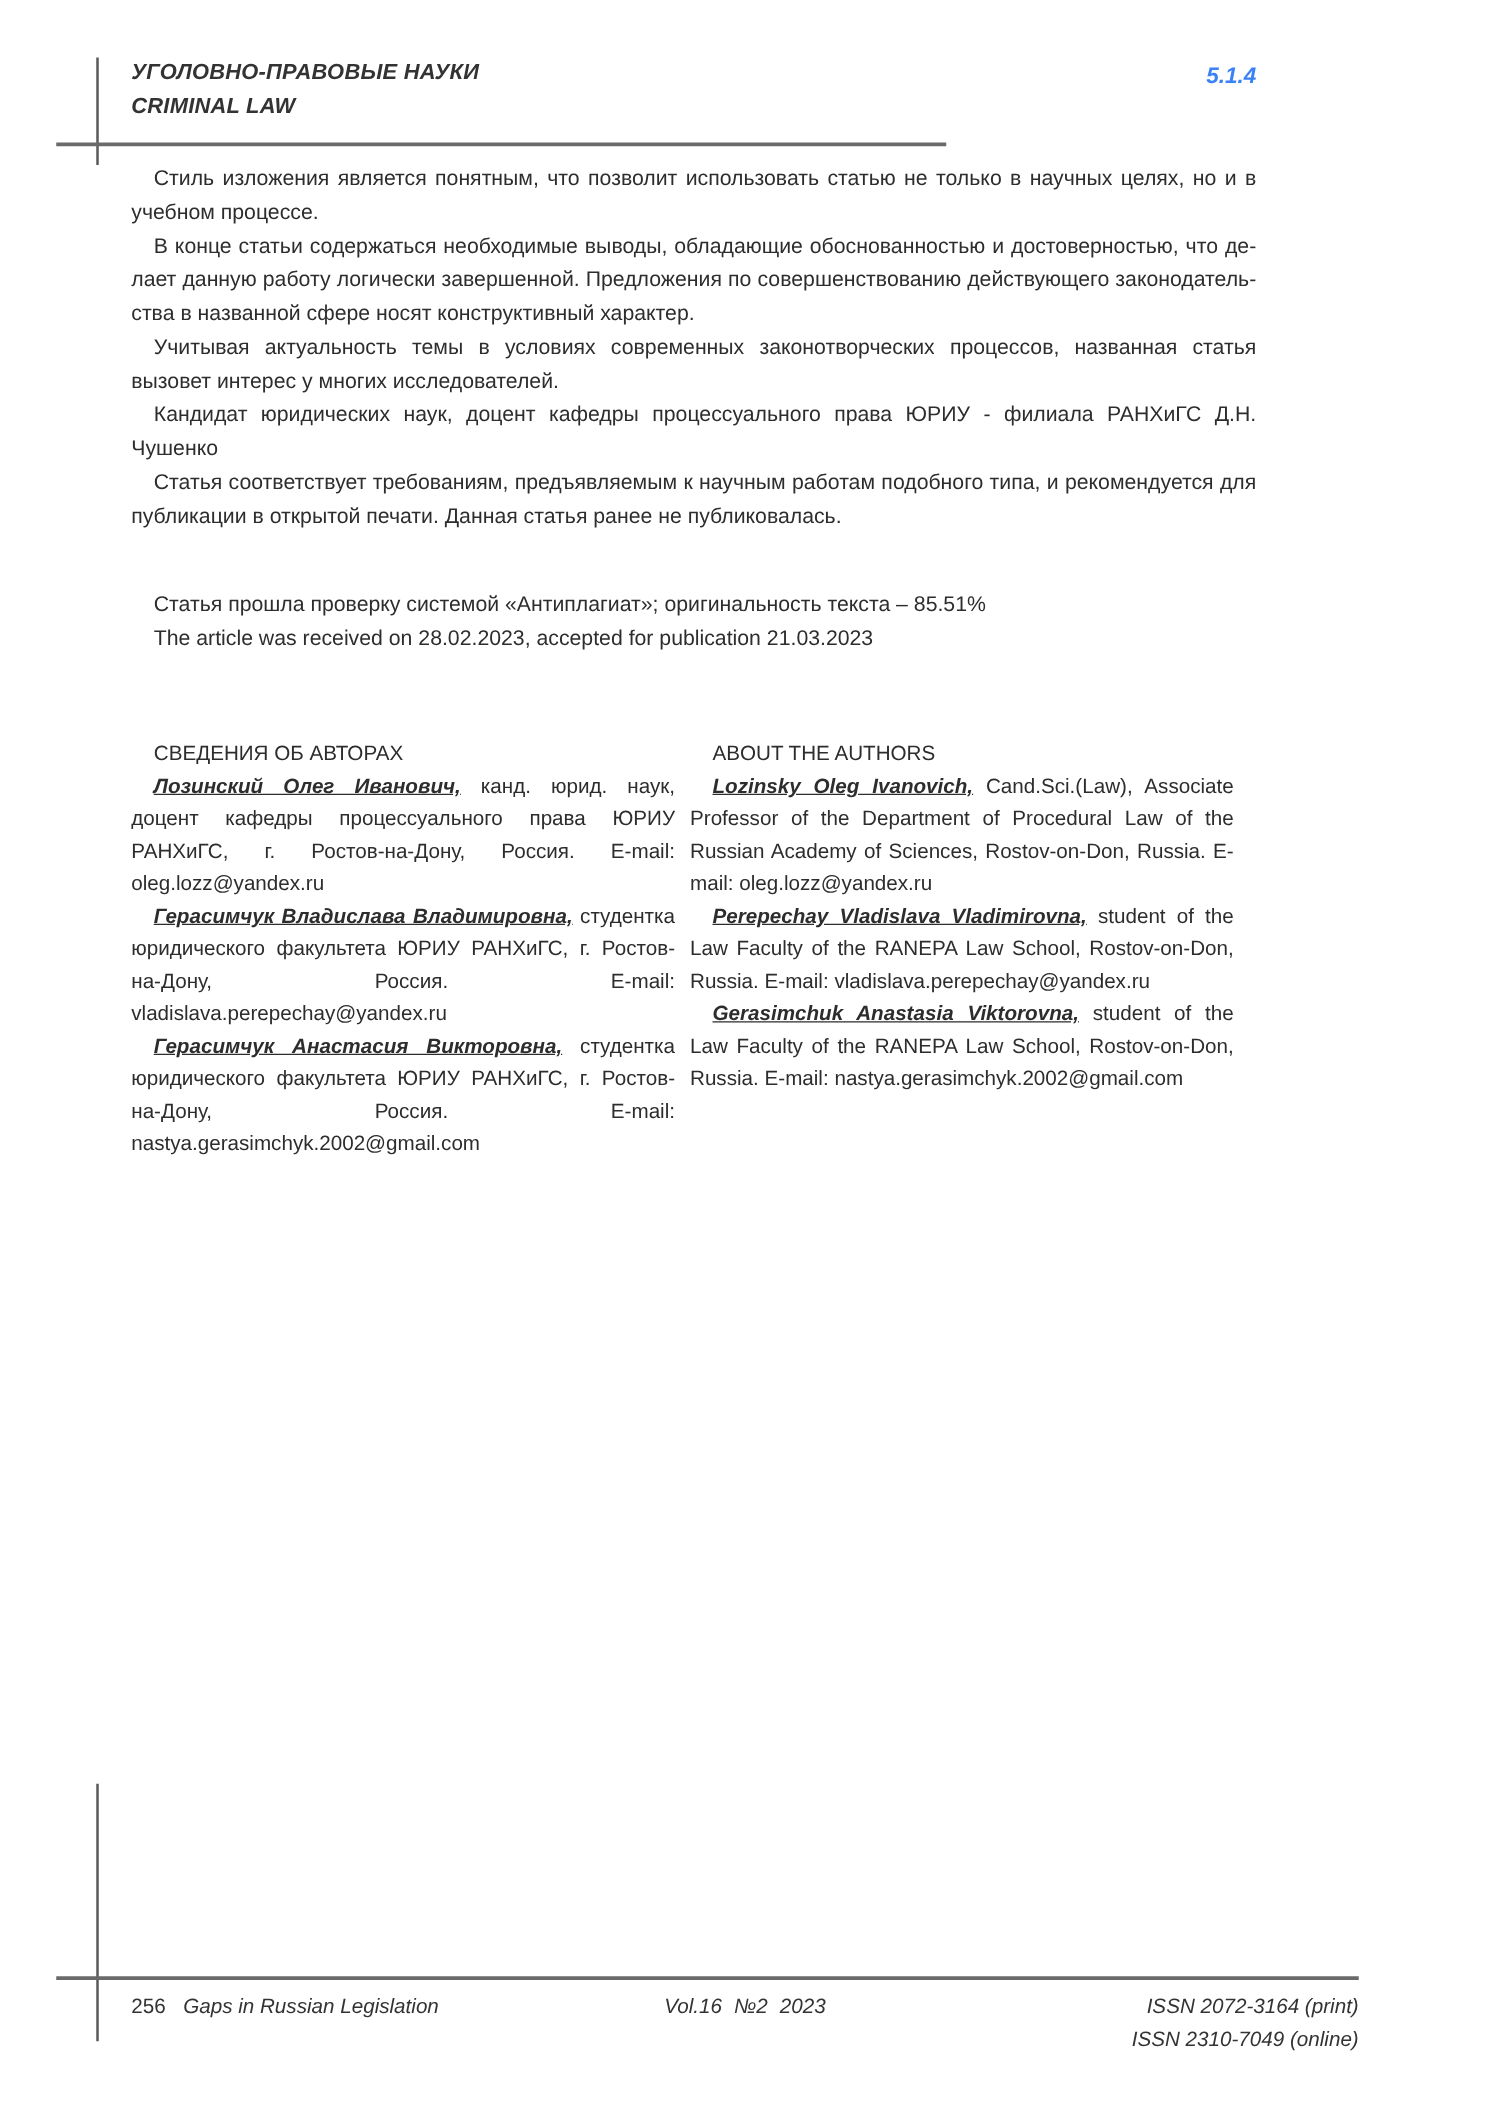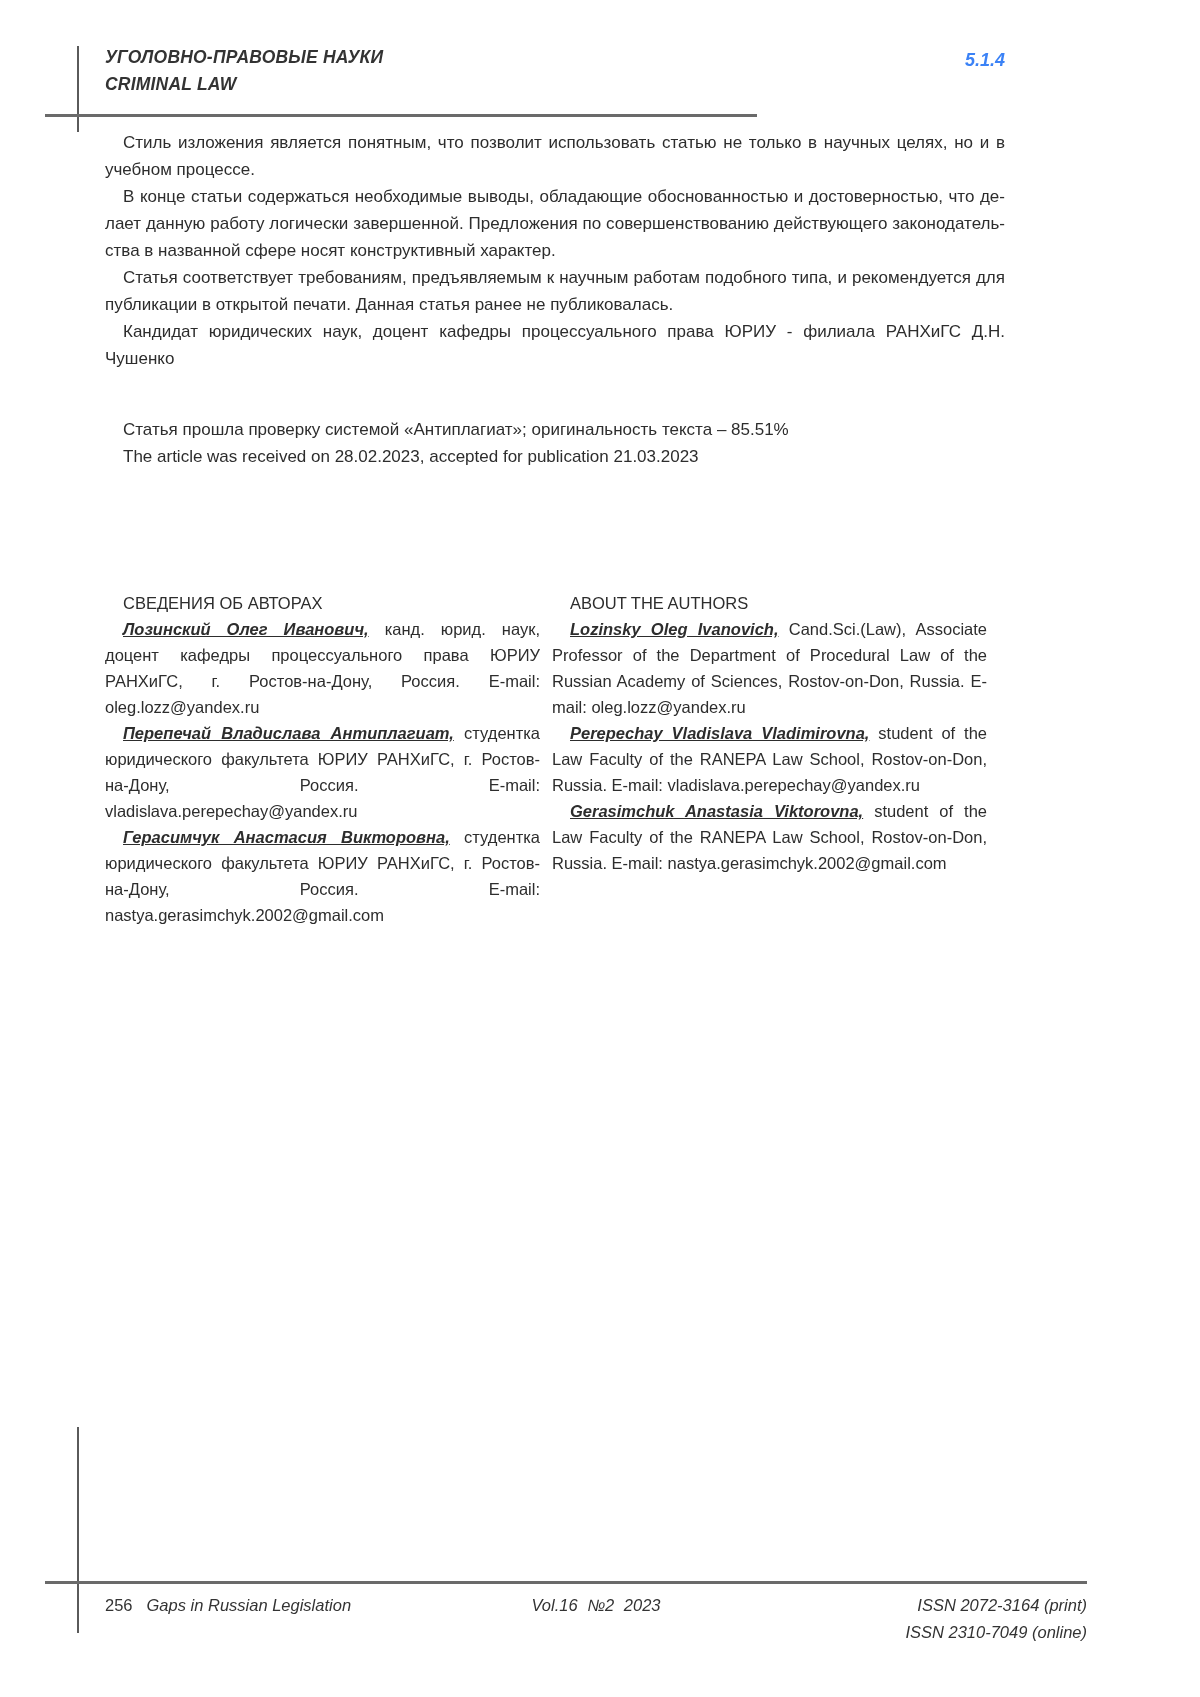--- a/index.html
+++ b/index.html
@@ -145,32 +145,33 @@
 
   <div class="running-head">
     <div>УГОЛОВНО-ПРАВОВЫЕ НАУКИ</div>
     <div>CRIMINAL LAW</div>
   </div>
   <div class="class-code">5.1.4</div>
 
   <div class="content">
     <p>Стиль изложения является понятным, что позволит использовать статью не только в научных целях, но и в учеб­ном процессе.</p>
     <p>В конце статьи содержаться необходимые выводы, обладающие обоснованностью и достоверностью, что де­лает данную работу логически завершенной. Предложения по совершенствованию действующего законодатель­ства в названной сфере носят конструктивный характер.</p>
+    <p>Учитывая актуальность темы в условиях современных законотворческих процессов, названная статья вызовет интерес у многих исследователей.</p>
+    <p>Кандидат юридических наук, доцент кафедры процессуального права ЮРИУ - филиала РАНХиГС Д.Н. Чушенко</p>
     <p>Статья соответствует требованиям, предъявляемым к научным работам подобного типа, и рекомендуется для публикации в открытой печати. Данная статья ранее не публиковалась.</p>
-    <p>Кандидат юридических наук, доцент кафедры процессуального права ЮРИУ - филиала РАНХиГС Д.Н. Чушенко</p>
     <p class="note-antiplagiat">Статья прошла проверку системой «Антиплагиат»; оригинальность текста – 85.51%</p>
     <p class="note-dates-en">The article was received on 28.02.2023, accepted for publication 21.03.2023</p>
   </div>
 
   <div class="authors">
 
     <div class="col">
       <p class="col-heading">СВЕДЕНИЯ ОБ АВТОРАХ</p>
       <p class="entry"><span class="author-name">Лозинский Олег Иванович,</span><span> канд. юрид. наук, доцент кафедры процессуального права ЮРИУ РАНХиГС, г. Ро­стов-на-Дону, Россия.  E-mail: oleg.lozz@yandex.ru</span></p>
-      <p class="entry"><span class="author-name">Перепечай Владислава Антиплагиат,</span><span> студент­ка юридического факультета ЮРИУ РАНХиГС, г. Ро­стов-на-Дону, Россия. E-mail: vladislava.perepechay@yandex.ru</span></p>
+      <p class="entry"><span class="author-name">Герасимчук Владислава Владимировна,</span><span> студент­ка юридического факультета ЮРИУ РАНХиГС, г. Ро­стов-на-Дону, Россия. E-mail: vladislava.perepechay@yandex.ru</span></p>
       <p class="entry"><span class="author-name">Герасимчук Анастасия Викторовна,</span><span> студентка юри­дического факультета ЮРИУ РАНХиГС, г. Ростов-на-До­ну, Россия. E-mail: nastya.gerasimchyk.2002@gmail.com</span></p>
     </div>
 
     <div class="col">
       <p class="col-heading">ABOUT THE AUTHORS</p>
       <p class="entry"><span class="author-name">Lozinsky Oleg Ivanovich,</span><span> Cand.Sci.(Law), Associate Professor of the Department of Procedural Law of the Russian Academy of Sciences, Rostov-on-Don, Russia. E-mail: oleg.lozz@yandex.ru</span></p>
       <p class="entry"><span class="author-name">Perepechay Vladislava Vladimirovna,</span><span> student of the Law Faculty of the RANEPA Law School, Rostov-on-Don, Russia. E-mail: vladislava.perepechay@yandex.ru</span></p>
       <p class="entry"><span class="author-name">Gerasimchuk Anastasia Viktorovna,</span><span> student of the Law Faculty of the RANEPA Law School, Rostov-on-Don, Russia. E-mail: nastya.gerasimchyk.2002@gmail.com</span></p>
     </div>
 

